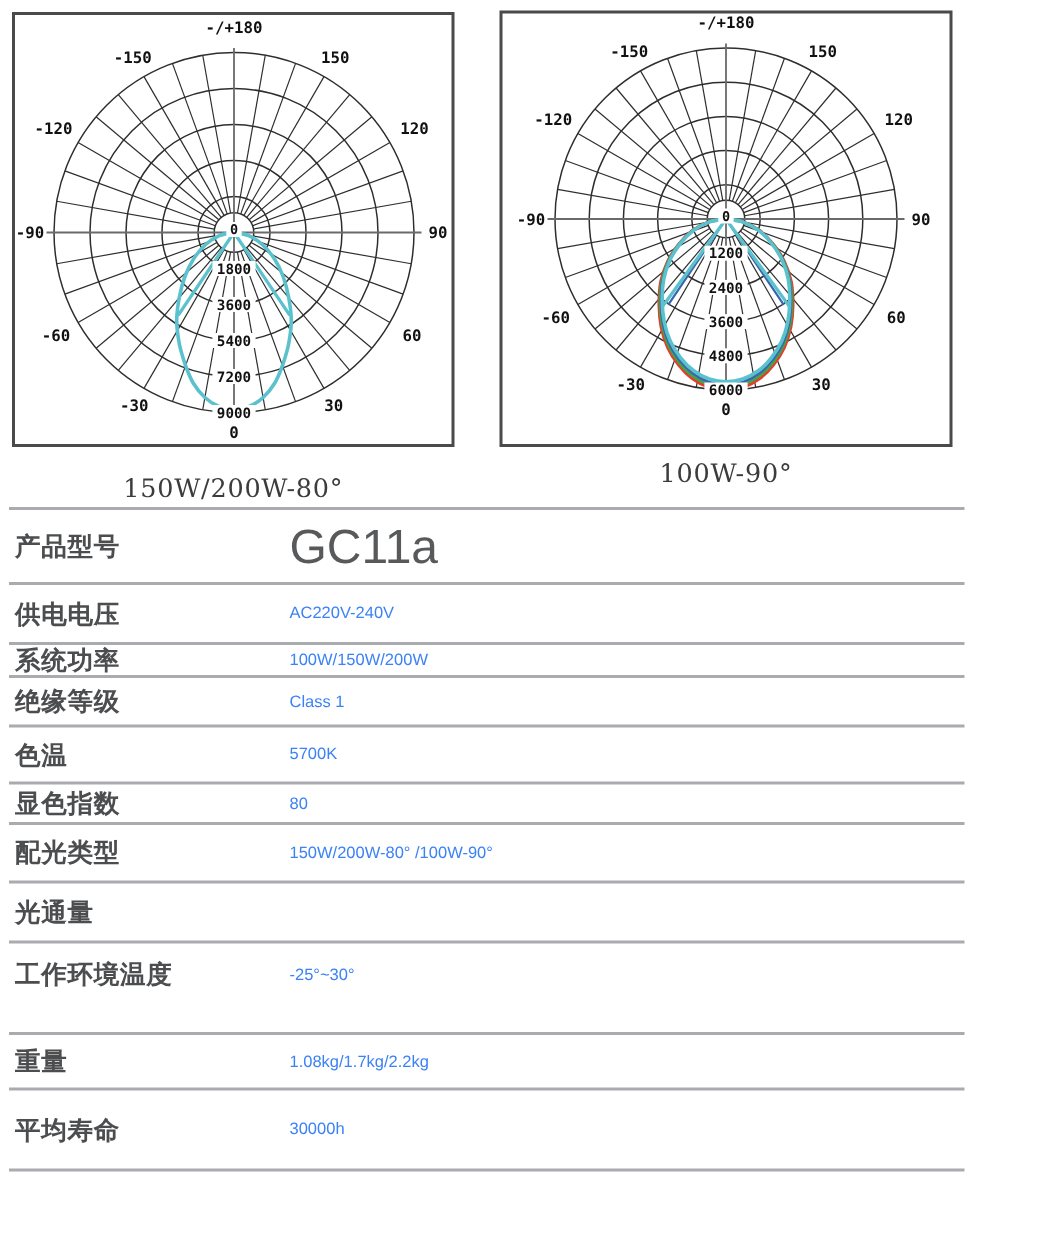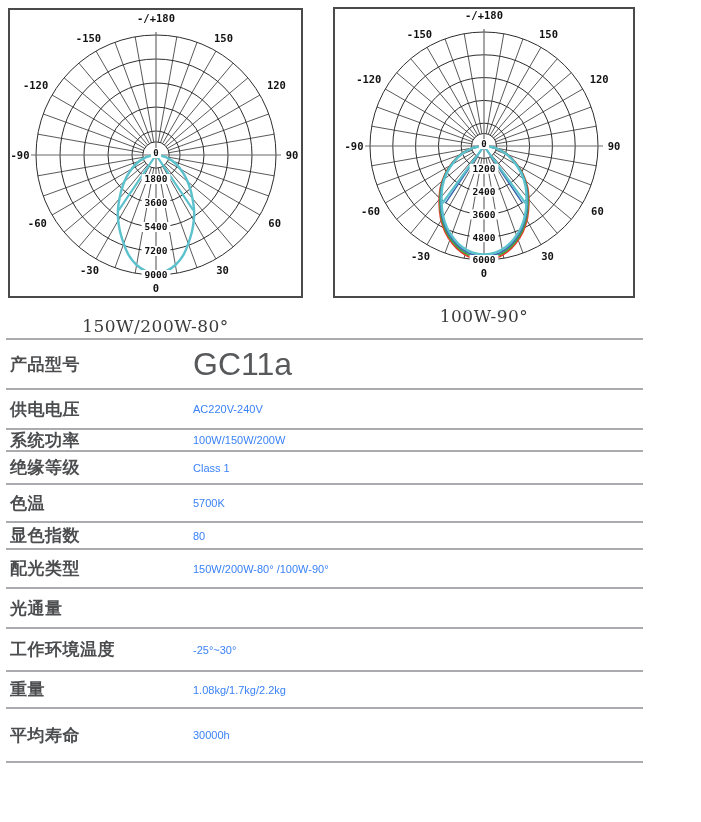--- a/index.html
+++ b/index.html
@@ -198,21 +198,21 @@
       <span class="spec-label">配光类型</span>
       <span class="spec-value">150W/200W-80° /100W-90°</span>
     </div>
     <div class="spec-row" style="height: 40px;">
       <span class="spec-label">光通量</span>
     </div>
     <div class="spec-row" style="height: 43px;">
       <span class="spec-label">工作环境温度</span>
       <span class="spec-value">-25°~30°</span>
     </div>
-    <div class="spec-row" style="height: 37px;">
+    <div class="spec-row" style="height: 37px; margin-top: 18px;">
       <span class="spec-label">重量</span>
       <span class="spec-value">1.08kg/1.7kg/2.2kg</span>
     </div>
     <div class="spec-row" style="height: 54px; text-align: center;">
       <span class="spec-label">平均寿命</span>
       <span class="spec-value">30000h</span>
     </div>
     <div class="spec-row last-line"></div>
   </div>
 

